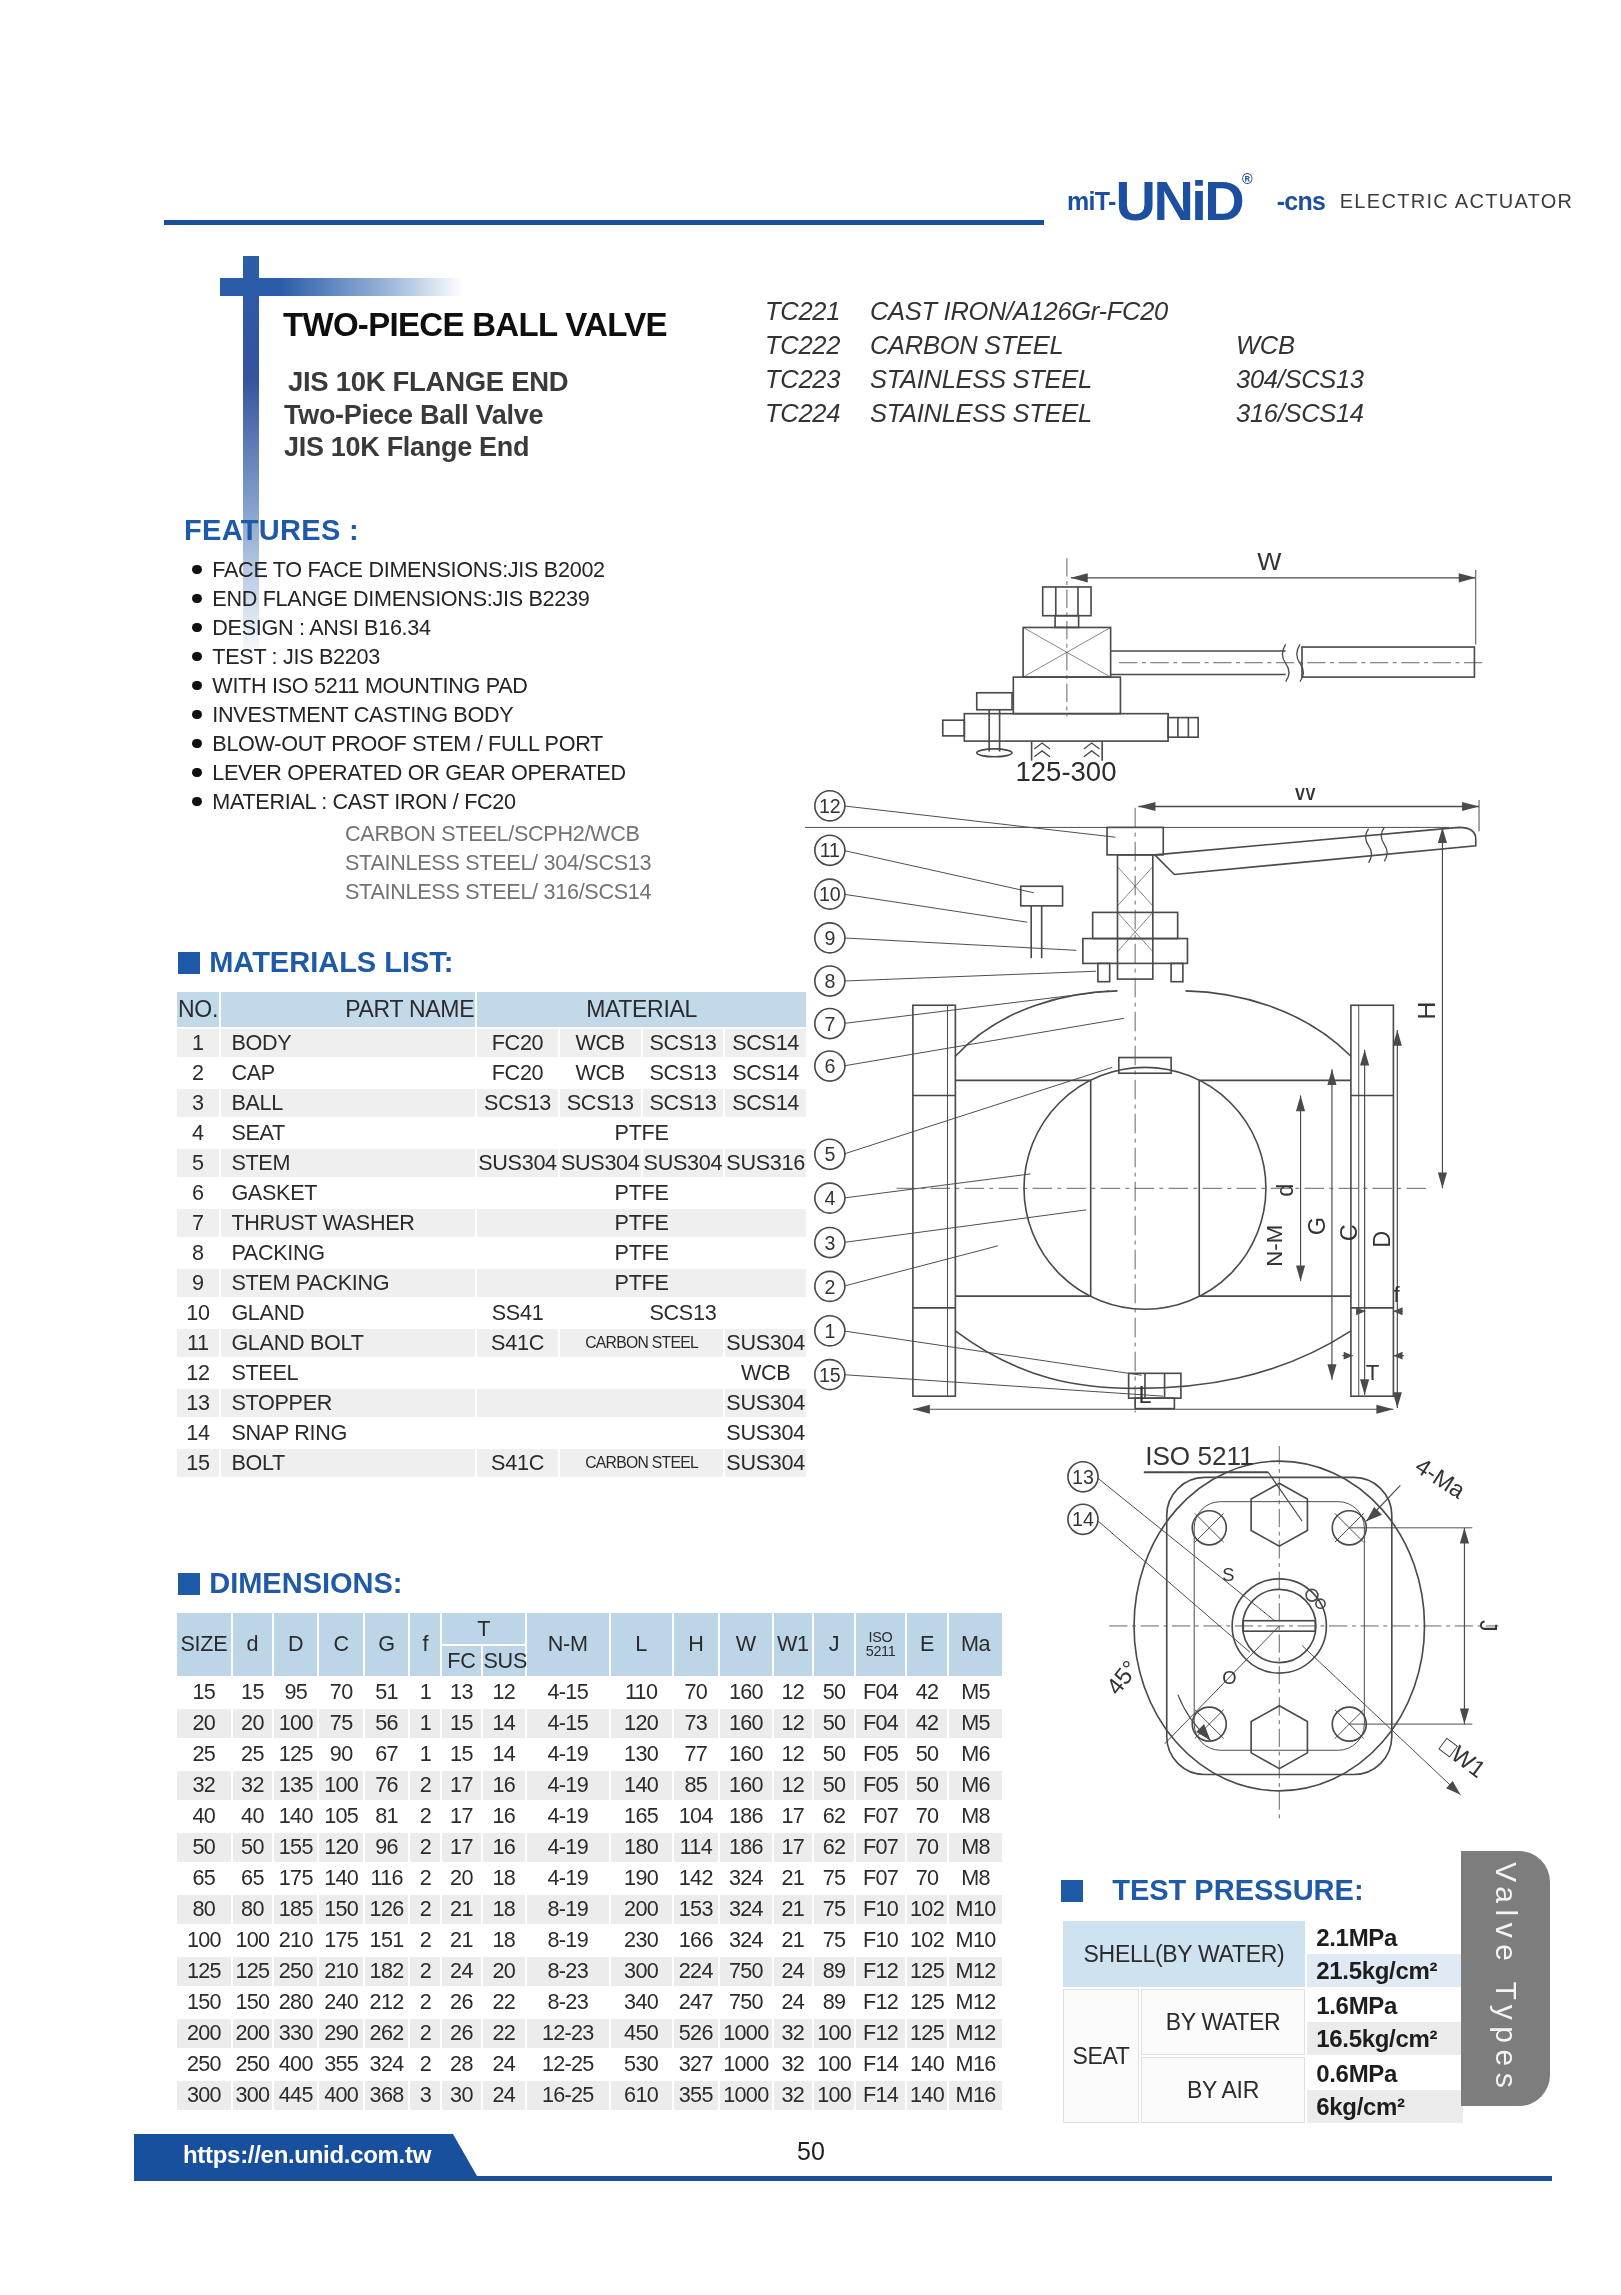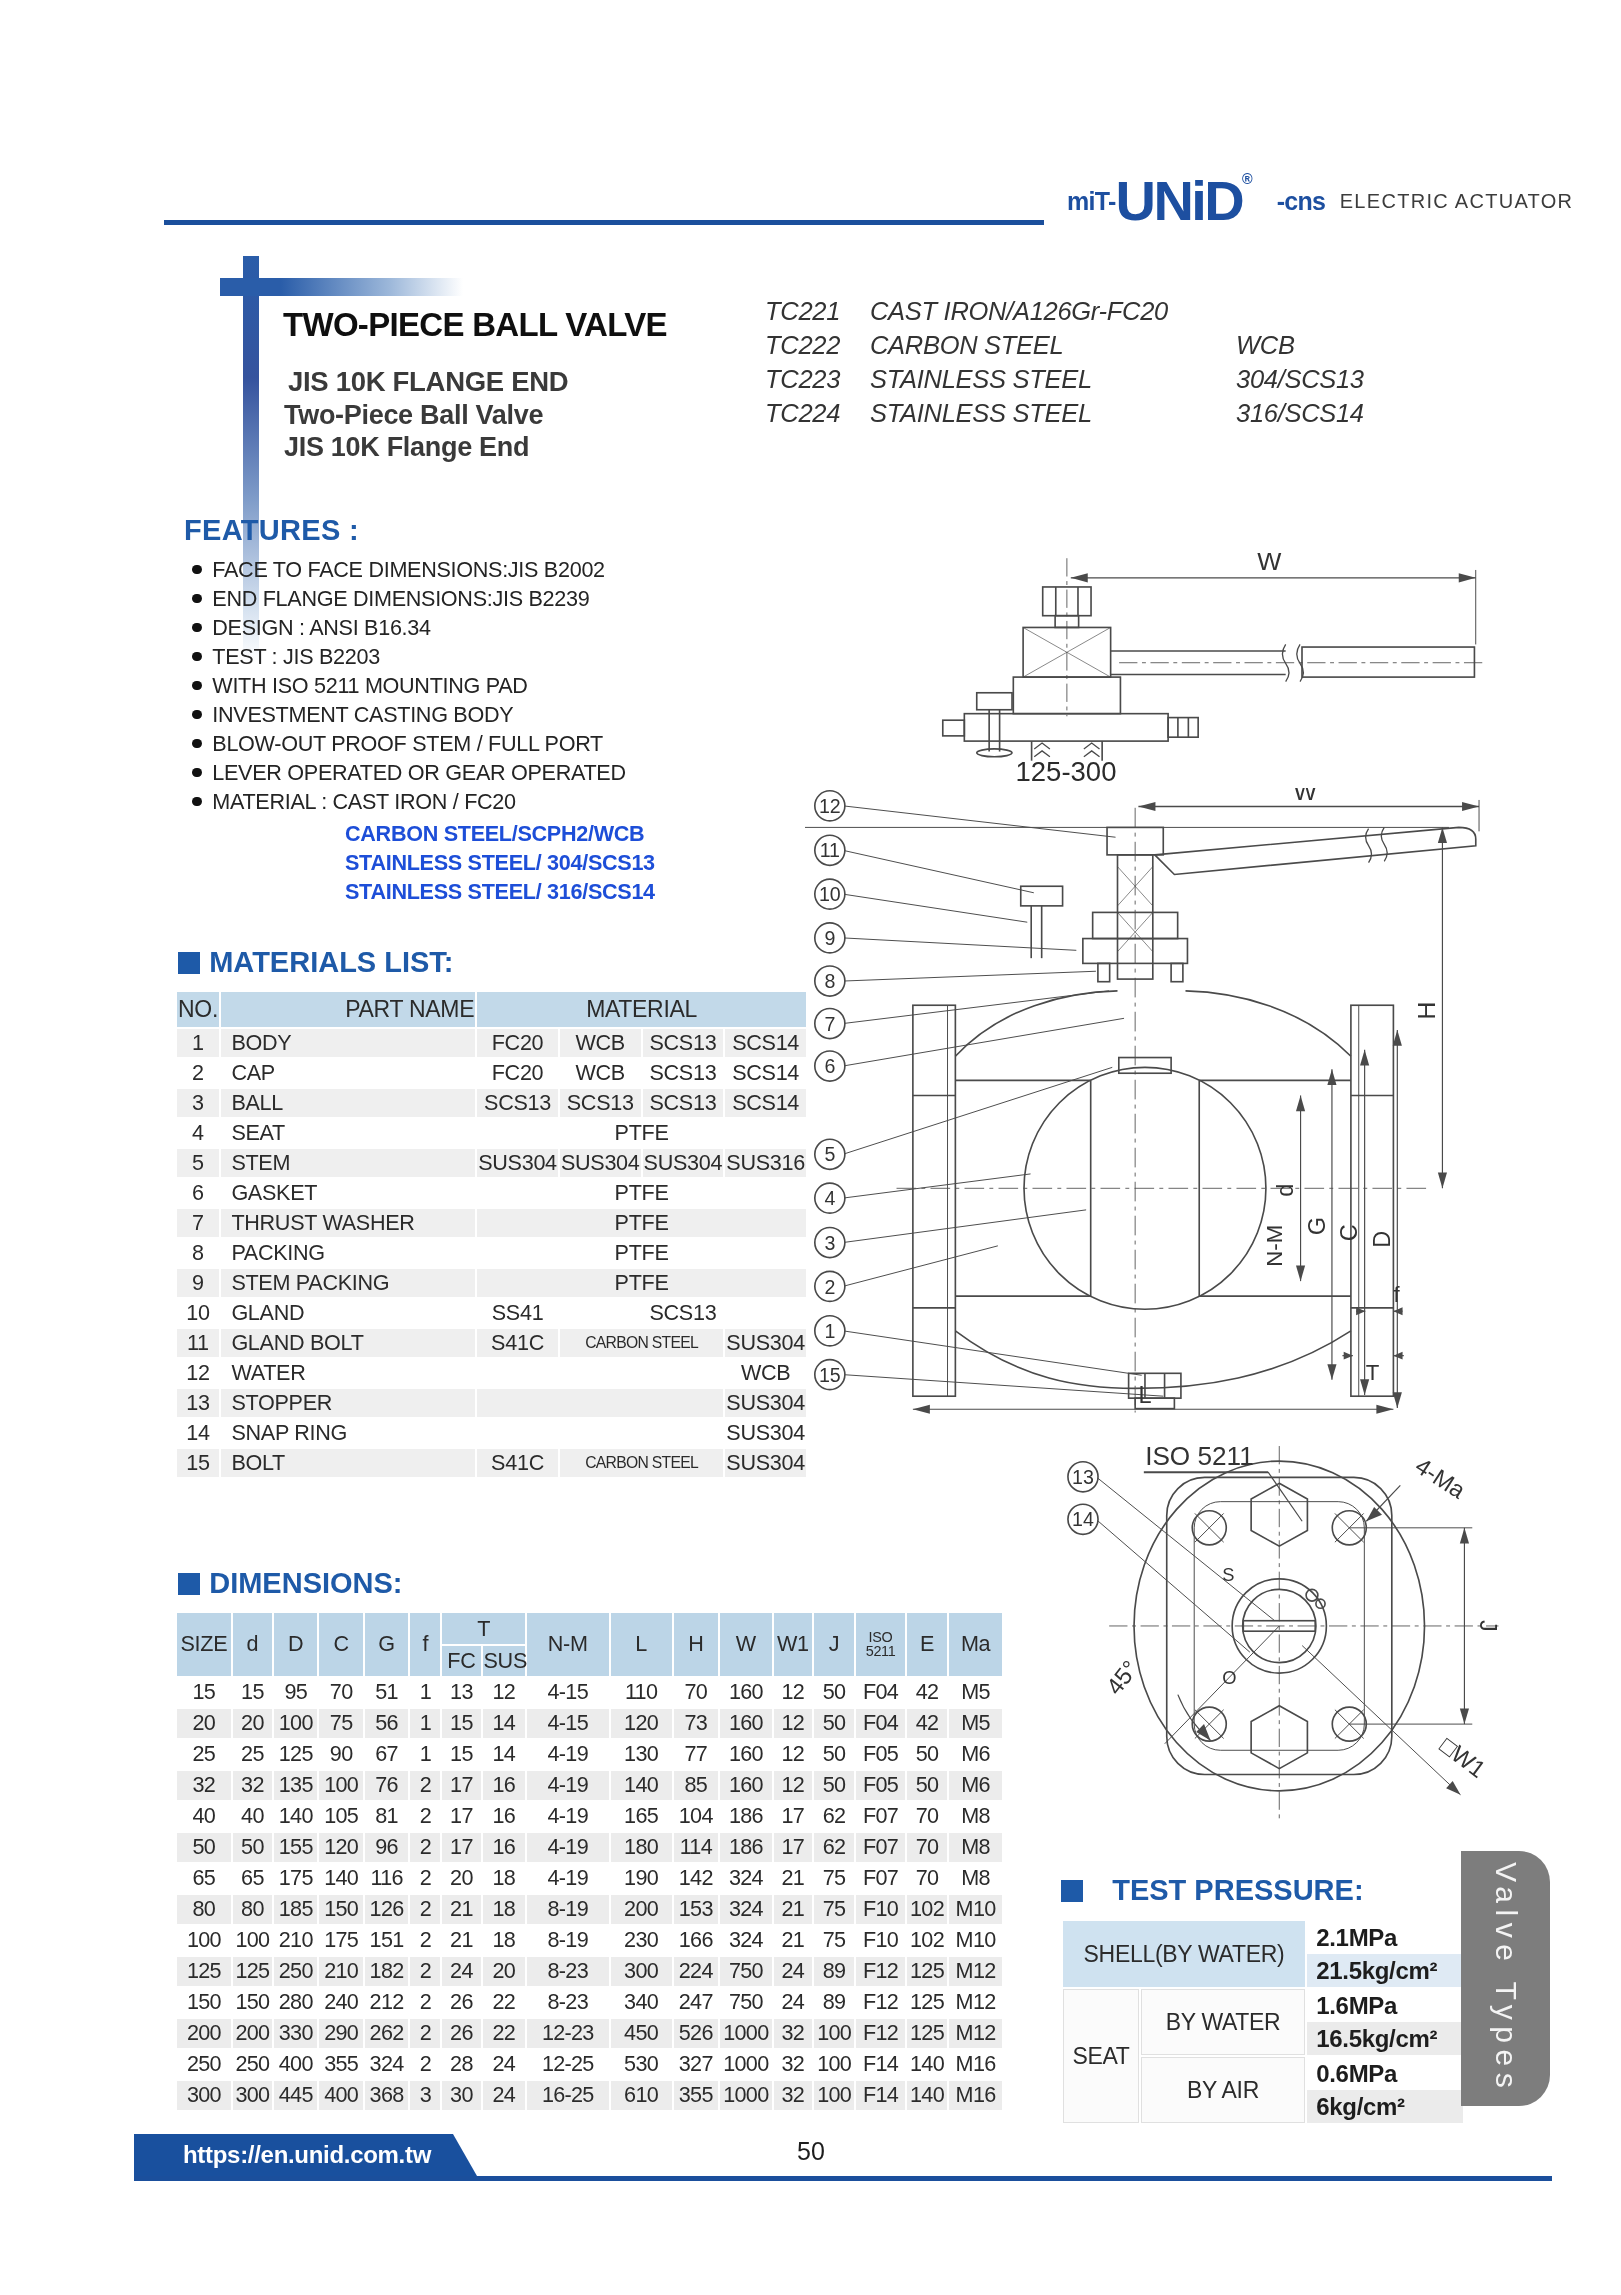--- a/index.html
+++ b/index.html
@@ -31,21 +31,21 @@
   .model-code{width:105px;}
   .model-name{width:366px;}
   .model-grade{flex:1;}
 
   
   #features-heading{left:184px;top:514px;font-size:29px;font-weight:bold;color:#1e5aa8;letter-spacing:0.3px;}
   #features-items{left:192px;top:555px;list-style:none;margin:0;padding:0;}
   #features-items li{height:29px;font-size:21.6px;color:#242424;display:flex;align-items:center;letter-spacing:-0.3px;font-weight:500;}
   #features-items li .dot{width:9.8px;height:9.8px;border-radius:50%;background:#111;margin-right:10.5px;flex:0 0 auto;}
   #feature-cont{left:345px;top:819px;}
-  #feature-cont div{height:29px;font-size:21.6px;color:#1d4ed8;display:flex;align-items:center;letter-spacing:-0.3px;font-weight:700;}
+  #feature-cont div{height:29px;font-size:21.6px;color:#737373;display:flex;align-items:center;letter-spacing:-0.3px;font-weight:400;}
 
   
   .sec-head{display:flex;align-items:center;font-size:29px;font-weight:bold;color:#1e5aa8;letter-spacing:0px;}
   .sec-head .sq{width:22px;height:22px;background:#1e5aa8;margin-right:9.2px;flex:0 0 auto;}
 
   
   #materials-head{left:178px;top:946px;}
   table{border-collapse:separate;table-layout:fixed;}
   #materials-table{left:175px;top:990px;width:633px;border-spacing:2.6px 2.6px;}
   #materials-table th{background:#c2d9e9;font-size:23px;font-weight:500;color:#2b2b2b;height:33px;letter-spacing:-0.3px;}
@@ -269,21 +269,21 @@
         </tr>
         <tr>
           <td>11</td>
           <td class="part">GLAND BOLT</td>
           <td>S41C</td>
           <td class="small" colspan="2">CARBON STEEL</td>
           <td>SUS304</td>
         </tr>
         <tr>
           <td>12</td>
-          <td class="part">WATER</td>
+          <td class="part">STEEL</td>
           <td colspan="3"></td>
           <td>WCB</td>
         </tr>
         <tr>
           <td>13</td>
           <td class="part">STOPPER</td>
           <td colspan="3"></td>
           <td>SUS304</td>
         </tr>
         <tr>

